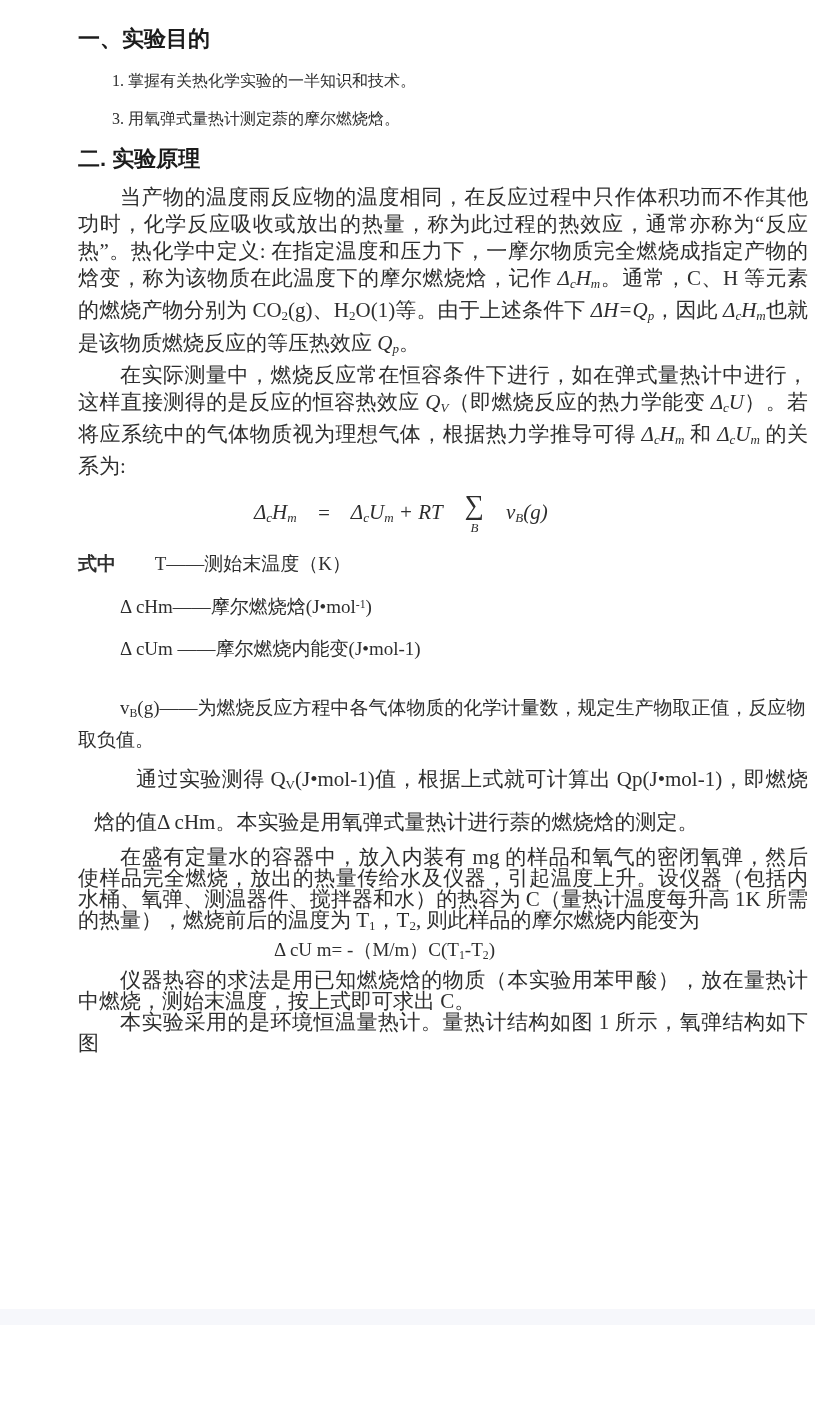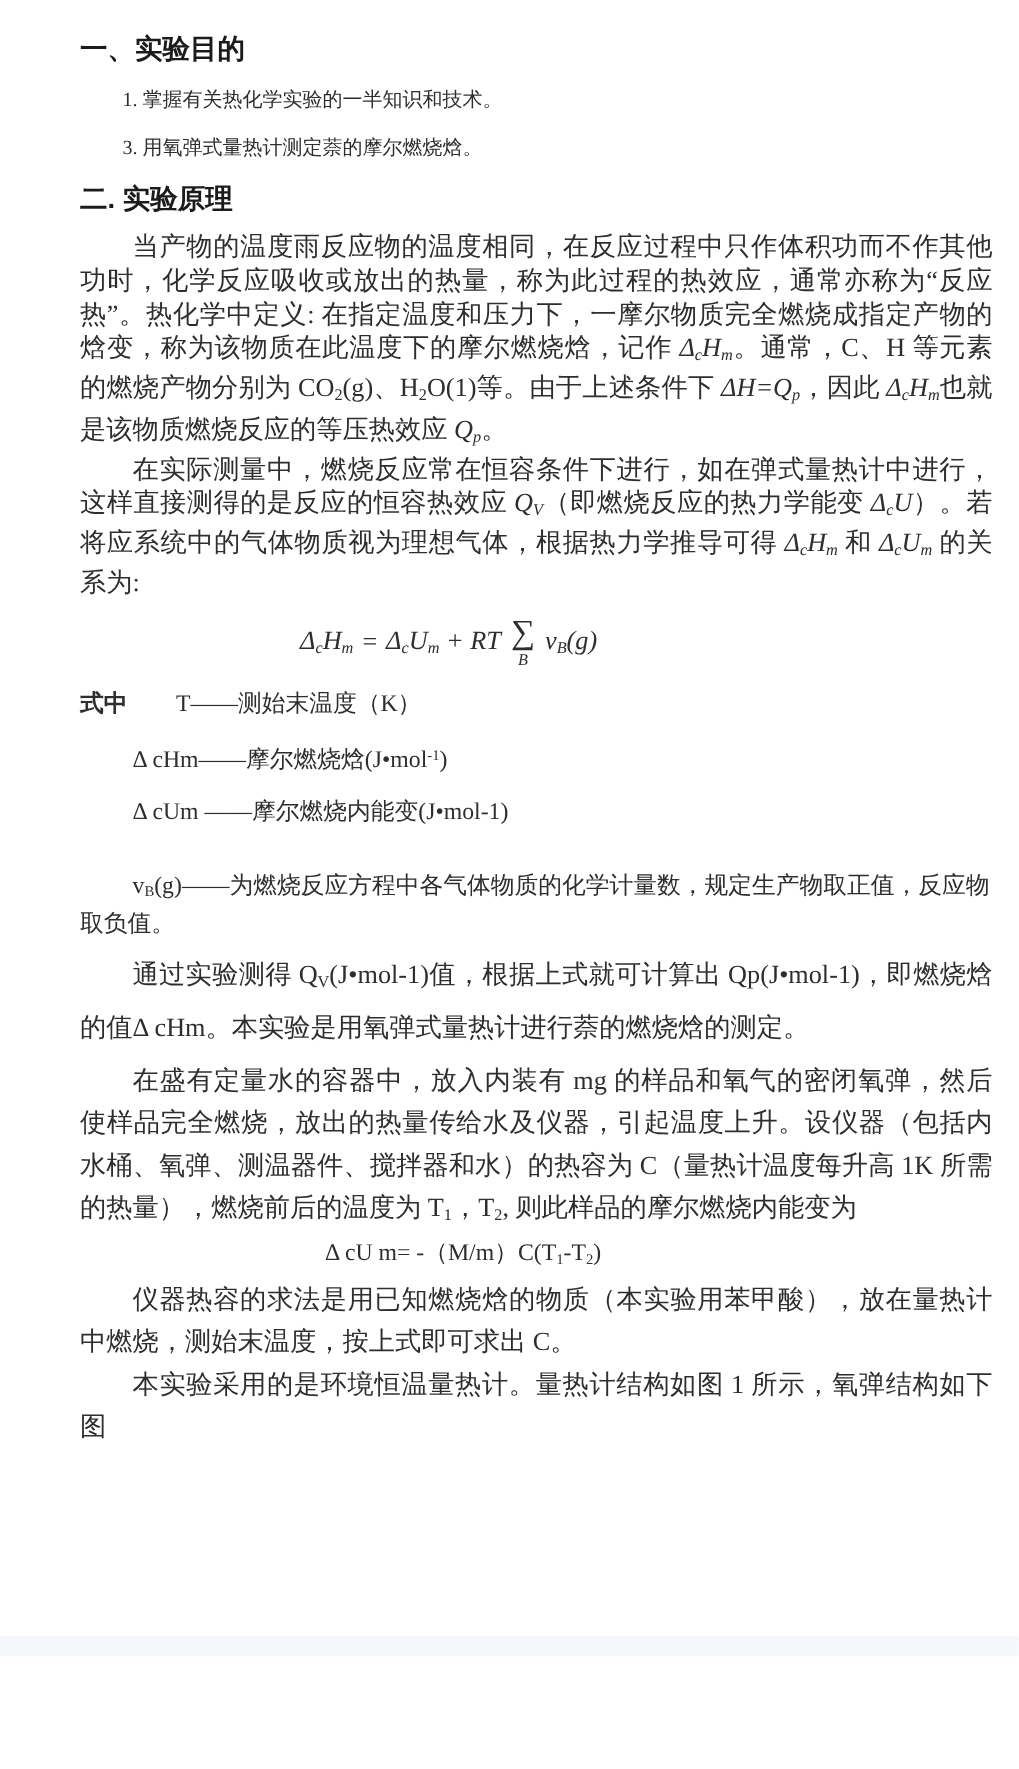--- a/index.html
+++ b/index.html
@@ -7,21 +7,21 @@
     position: relative;
     width: 815px;
     height: 1415px;
     background: #ffffff;
     overflow: hidden;
     font-family: "Liberation Serif", "DejaVu Serif", serif;
     color: #2e2e2e;
   }
   .content {
     position: absolute;
-    left: 64px;
+    left: 78px;
     top: 24px;
     width: 730px;
   }
   .sec-heading {
     font-family: "Liberation Sans", "DejaVu Sans", sans-serif;
     font-weight: bold;
     font-size: 22px;
     line-height: 30px;
     color: #1b1b1b;
     margin: 0;
@@ -45,43 +45,43 @@
     font-family: "Liberation Serif", "DejaVu Serif", serif;
     font-style: italic;
   }
   sub { font-size: 0.62em; vertical-align: -0.25em; }
   sup { font-size: 0.62em; vertical-align: 0.45em; }
   .display-formula {
     margin: 12px 0 14px 176px;
     font-size: 21px;
     display: flex;
     align-items: center;
-    gap: 6px;
+    gap: 20px;
   }
   .display-formula .part { font-style: italic; }
   .sigma-stack {
     display: inline-flex;
     flex-direction: column;
     align-items: center;
     line-height: 1;
     margin: 0 2px;
   }
   .sigma-stack .sigma { font-size: 27px; font-style: normal; }
   .sigma-stack .sigma-sub { font-size: 13px; font-style: italic; margin-top: 2px; }
   .def-line {
     font-size: 19px;
     line-height: 27px;
     margin: 14px 0 0 0;
   }
   .def-line.labeled { margin-top: 16px; }
   .def-line .def-label { margin-right: 34px; font-weight: bold; }
   .def-line.indent1 { padding-left: 42px; }
   .def-line.wrapping { text-indent: 42px; margin-top: 32px; }
-  p.body.loose { line-height: 37px; margin-top: 8px; }
-  p.body.tight { line-height: 34px; margin-top: 6px; }
+  p.body.loose { line-height: 37px; margin-top: 8px; margin-left: 16px; }
+  p.body.tight { line-height: 21px; margin-top: 6px; }
   .inline-formula {
     font-size: 19px;
     line-height: 28px;
     margin: 0 0 0 196px;
   }
   .page-separator {
     position: absolute;
     left: 0;
     top: 1309px;
     width: 815px;

